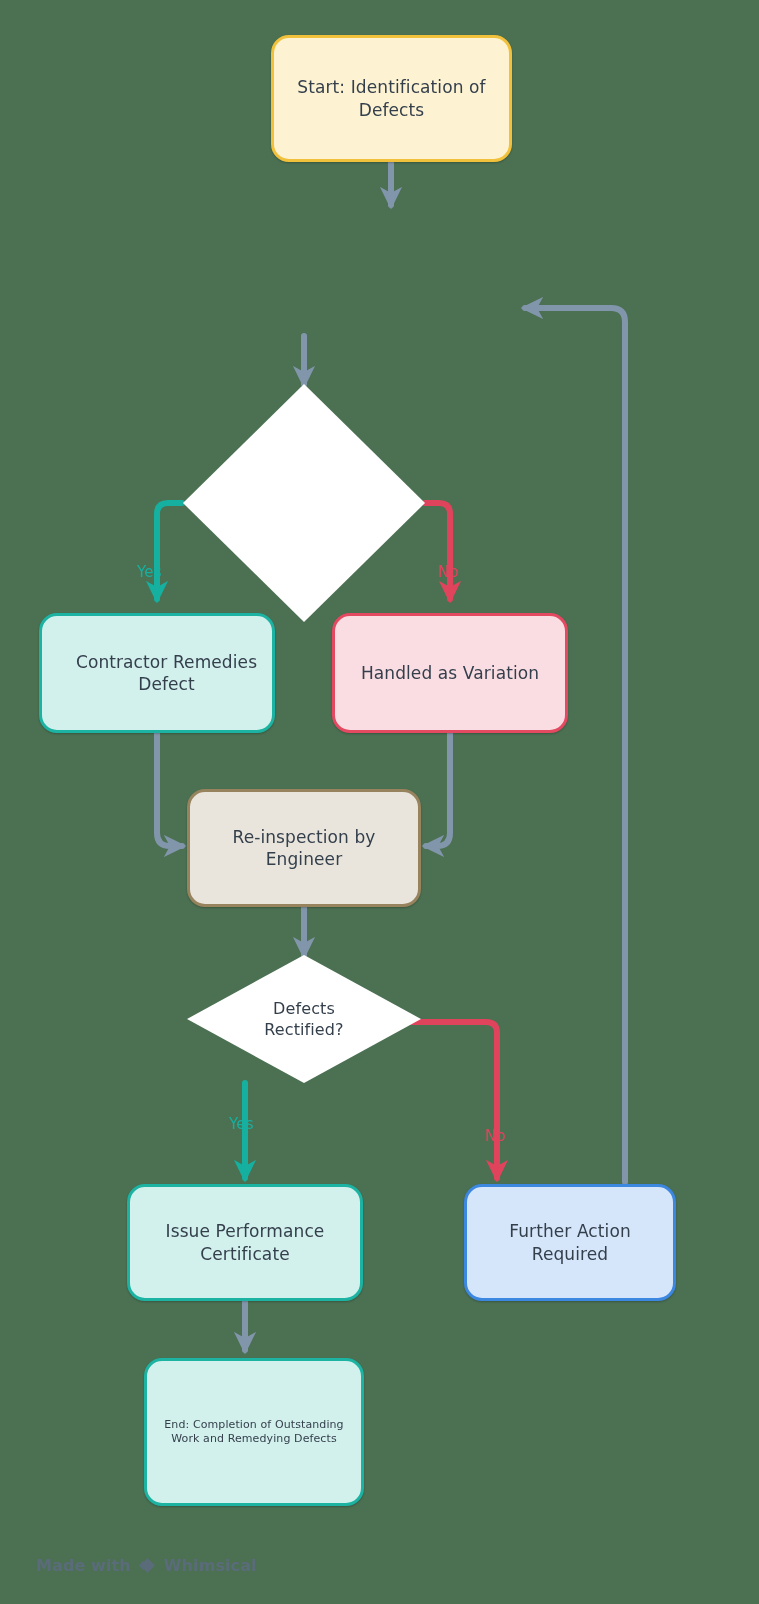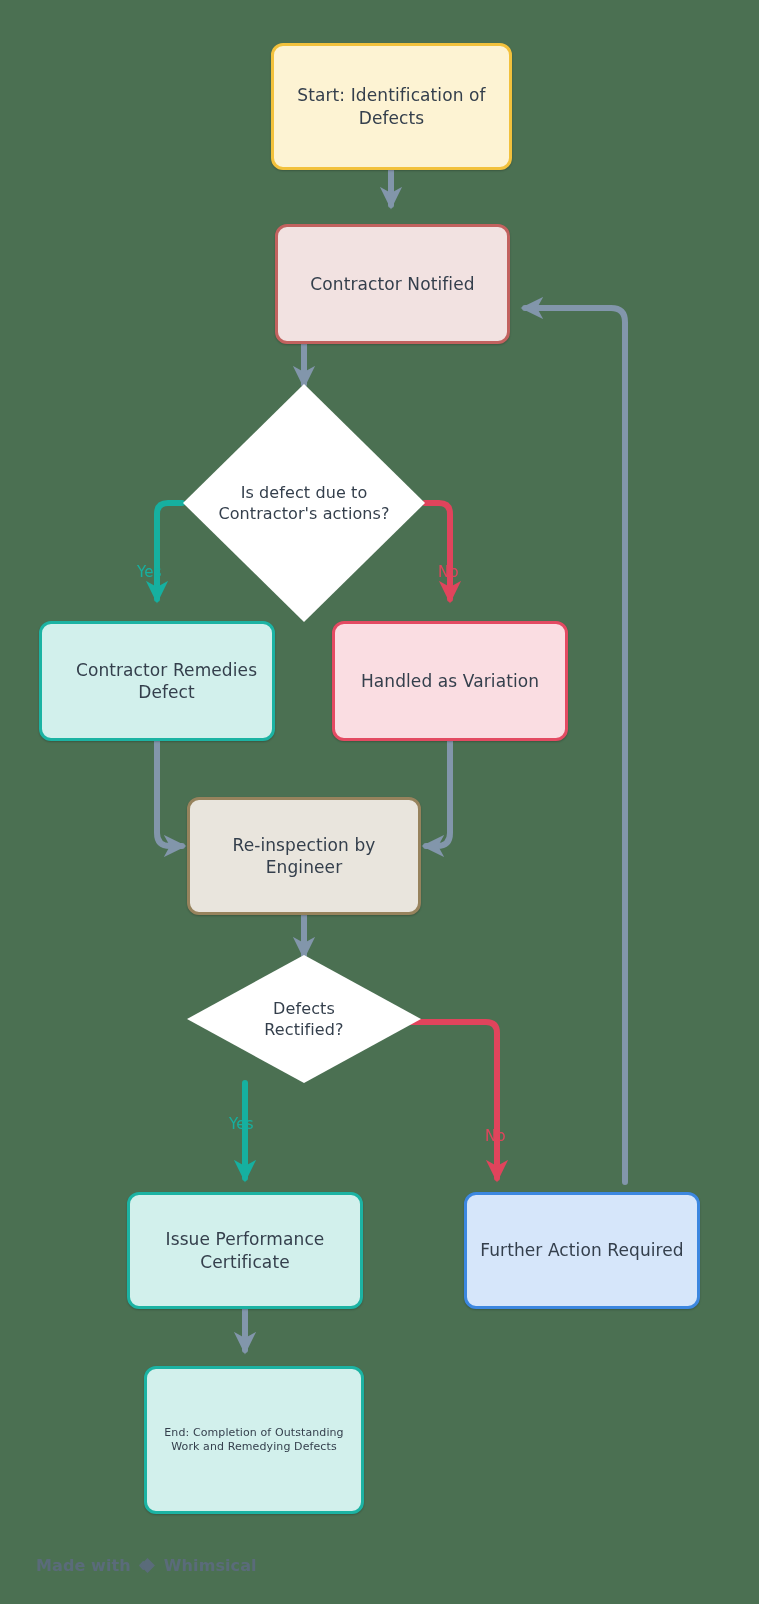--- a/index.html
+++ b/index.html
@@ -29,28 +29,27 @@
     pointer-events: none;
   }
   .node {
     position: absolute;
     box-sizing: border-box;
     display: flex;
     align-items: center;
     justify-content: center;
     text-align: center;
     color: #343f4c;
-    border-radius: 12px;
+    border-radius: 18px;
     border-style: solid;
     border-width: 3px;
     line-height: 1.30;
     letter-spacing: 0.1px;
     padding: 4px 10px;
     box-shadow: 0 1px 2px rgba(0,0,0,0.22);
-    margin-top: 8px;
   }
   .node span {
     display: block;
     width: 100%;
   }
 
   
   .n-start   { background:#fdf3d3; border-color:#f2c13c; }
   .n-notify  { background:#f2e2e1; border-color:#c2625f; }
   .n-teal    { background:#d2f0ec; border-color:#1cb3a3; }
@@ -154,27 +153,23 @@
 
     <path d="M 245 1301 L 245 1350" fill="none" stroke="#8296ab" stroke-width="6" stroke-linecap="round" marker-end="url(#arrow-gray)"></path>
 
     <path d="M 625 1182 L 625 322 Q 625 308 611 308 L 525 308" fill="none" stroke="#8296ab" stroke-width="6" stroke-linecap="round" marker-end="url(#arrow-gray)"></path>
   </svg>
 
   <div class="node n-start" style="left:271px; top:35px; width:241px; height:127px; font-size:17px;">
     <span>Start: Identification of Defects</span>
   </div>
 
-  <div class="node n-notify" style="left:275px; top:216px; width:235px; height:120px; font-size:17px;">
-    <span>Contractor Notified</span>
-  </div>
 
   <div class="diamond" style="left:183px; top:384px; width:242px; height:238px;">
     <div class="dshape"></div>
-    <div class="dtext" style="font-size:16px;">Is defect due to Contractor's actions?</div>
   </div>
 
   <div class="node n-teal" style="left:39px; top:613px; width:236px; height:120px; font-size:17px;padding-left:29px;">
     <span>Contractor Remedies Defect</span>
   </div>
 
   <div class="node n-pink" style="left:332px; top:613px; width:236px; height:120px; font-size:17px;">
     <span>Handled as Variation</span>
   </div>
 
@@ -184,21 +179,21 @@
 
   <div class="diamond" style="left:187px; top:955px; width:234px; height:128px;">
     <div class="dshape"></div>
     <div class="dtext" style="font-size:16px; width:60%;">Defects Rectified?</div>
   </div>
 
   <div class="node n-teal" style="left:127px; top:1184px; width:236px; height:117px; font-size:17px;">
     <span>Issue Performance Certificate</span>
   </div>
 
-  <div class="node n-blue" style="left:464px; top:1184px; width:236px; height:117px; font-size:17px;">
+  <div class="node n-blue" style="left:464px; top:1184px; width:212px; height:117px; font-size:17px;">
     <span>Further Action Required</span>
   </div>
 
   <div class="node n-teal" style="left:144px; top:1358px; width:220px; height:148px; font-size:11px;">
     <span>End: Completion of Outstanding Work and Remedying Defects</span>
   </div>
 
   <div class="branch-label lbl-yes" style="left:137px; top:563px;">Yes</div>
 
   <div class="branch-label lbl-no" style="left:438px; top:563px;">No</div>

